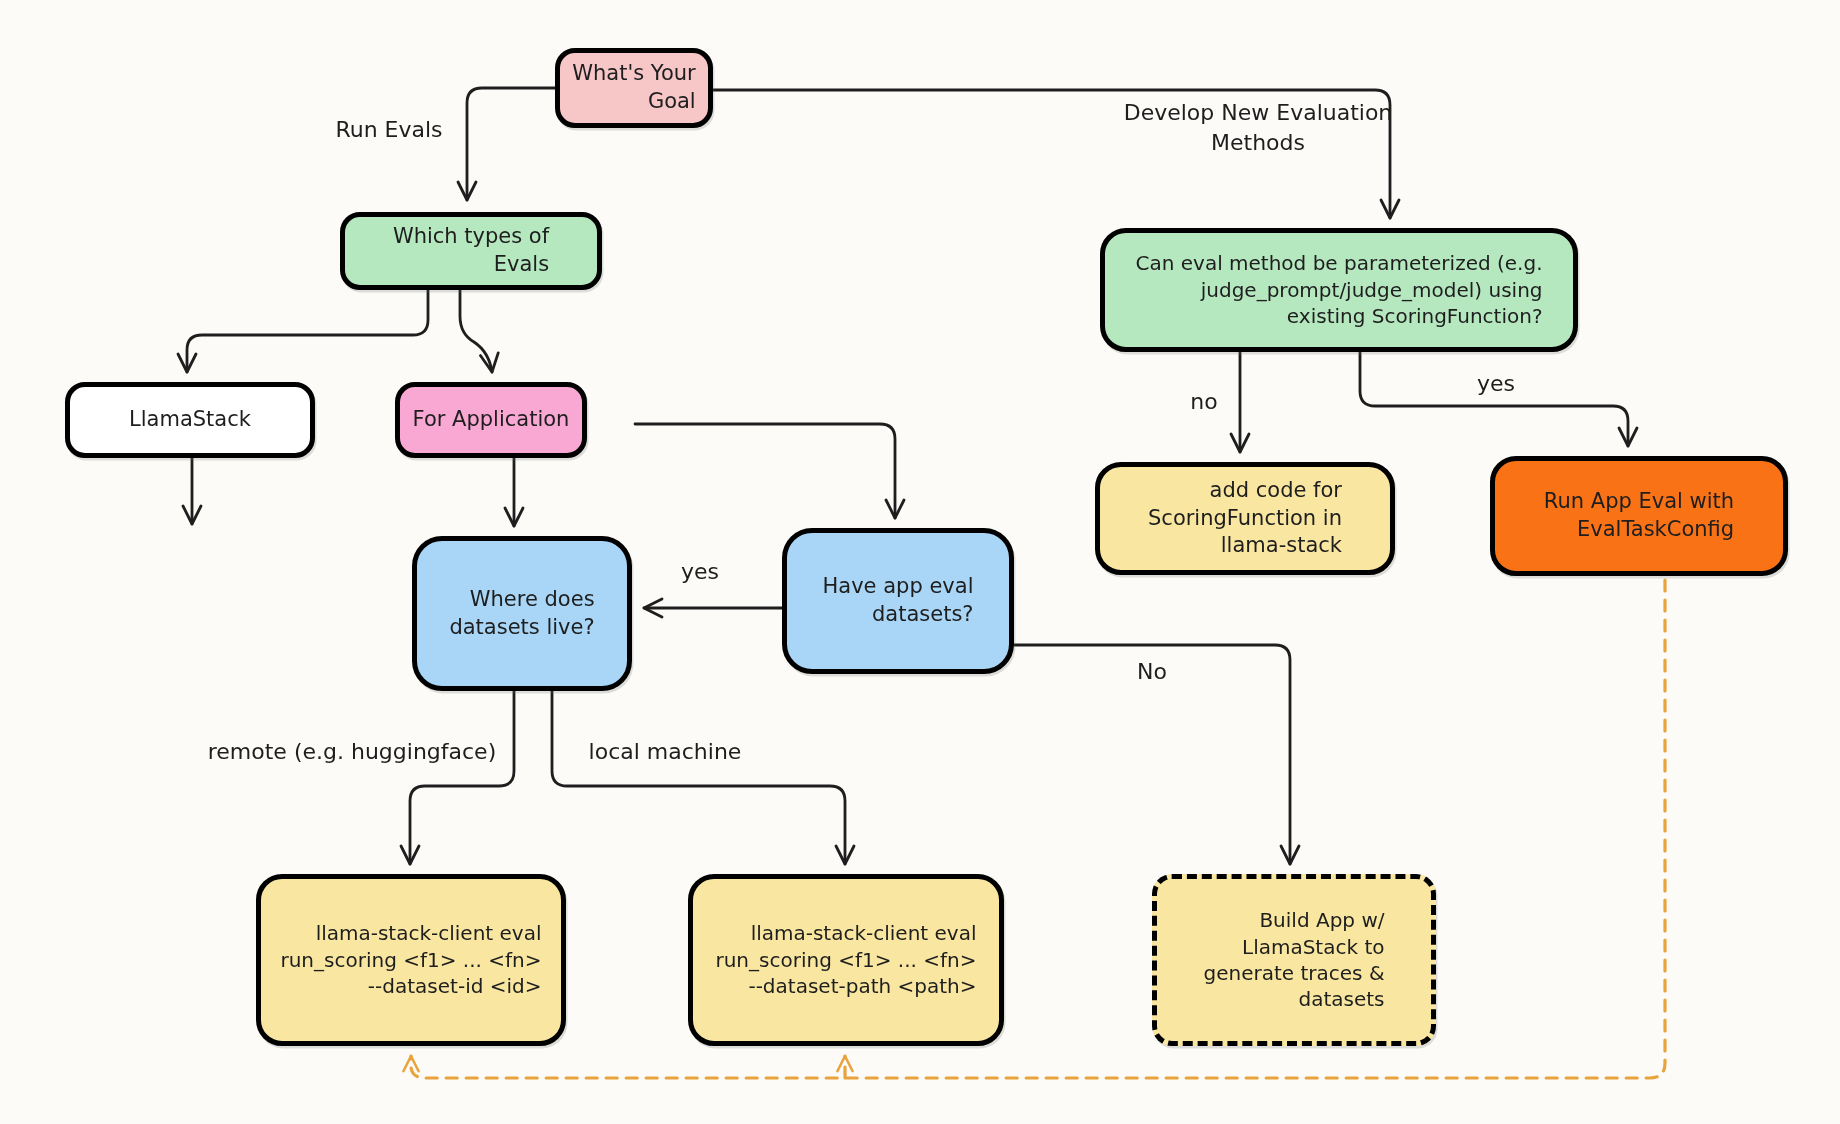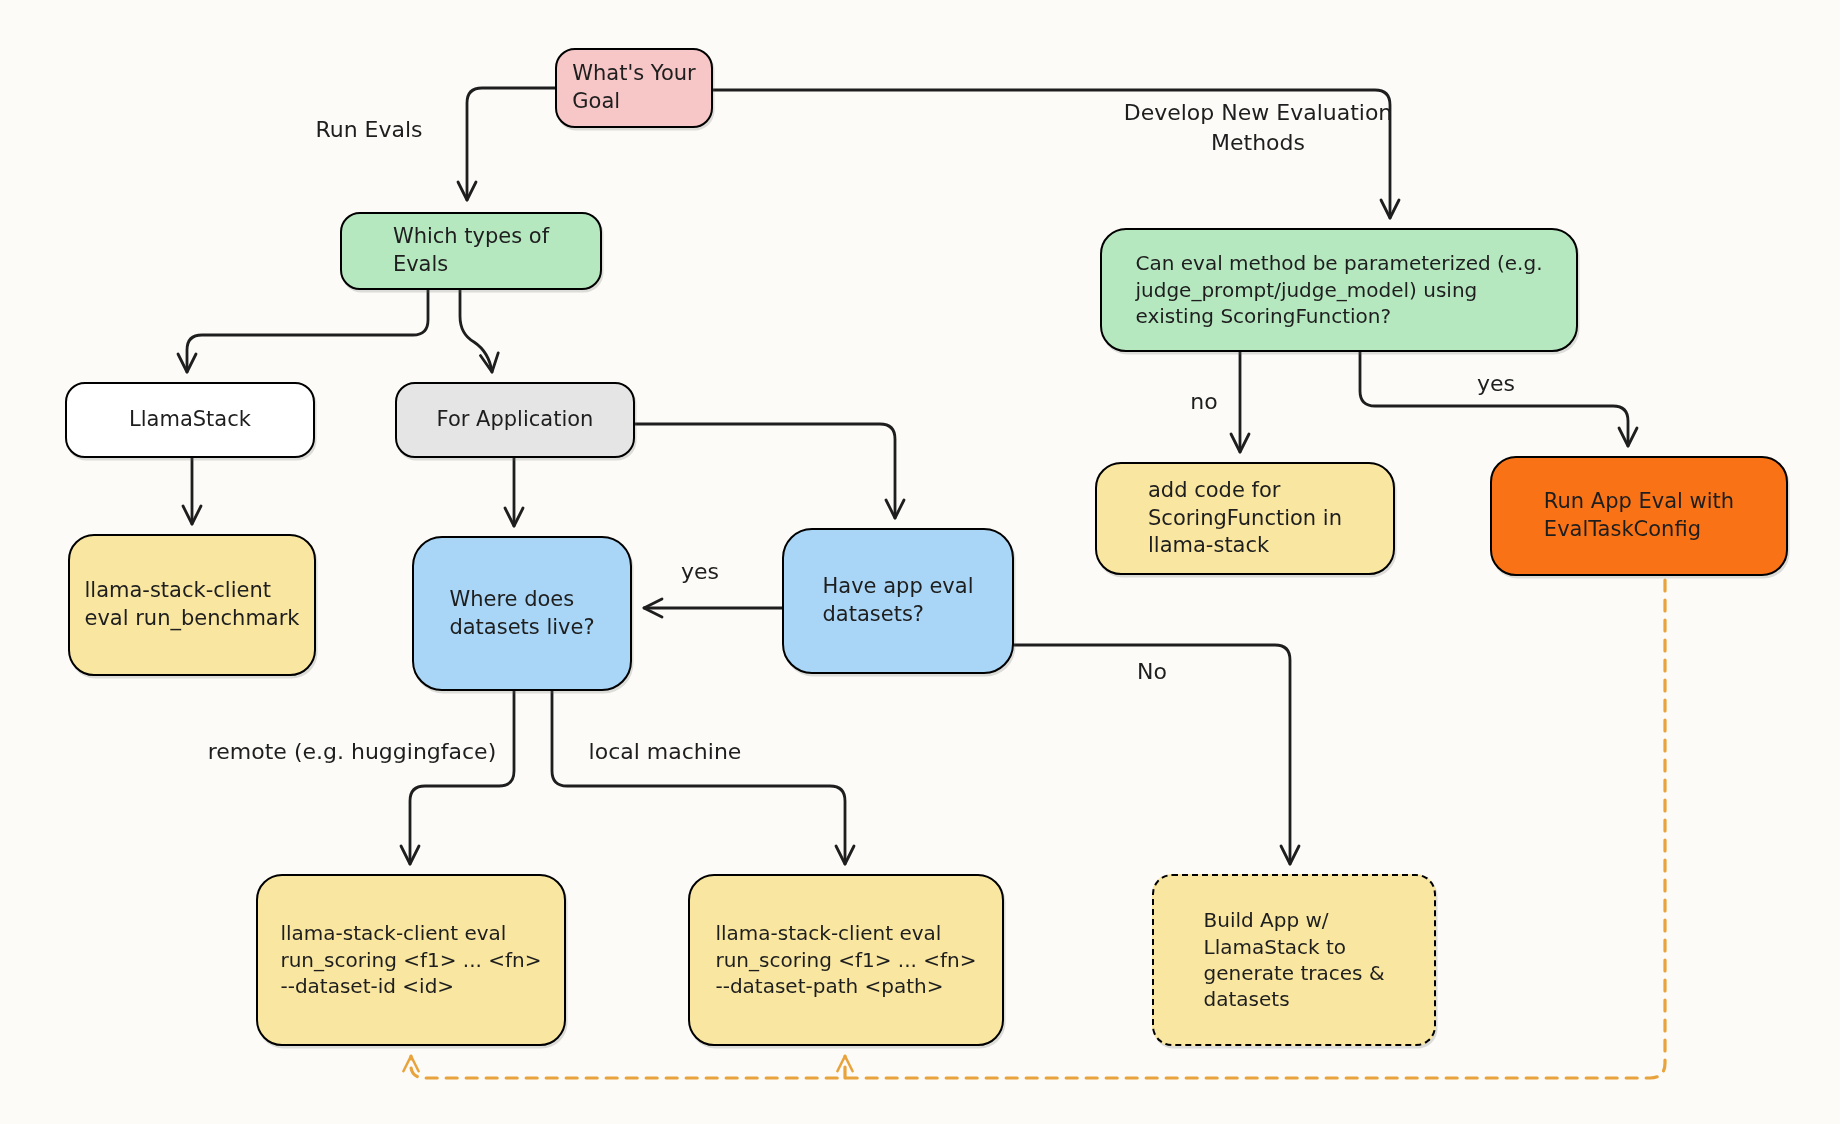--- a/index.html
+++ b/index.html
@@ -2,22 +2,22 @@
 <html><head>
 <meta charset="utf-8">
 <style>
   html,body{margin:0;padding:0;background:#fcfbf8;}
   .canvas{
     position:relative;width:1840px;height:1124px;overflow:hidden;
     font-family:"DejaVu Sans", sans-serif;color:#1e1e1e;
   }
   svg.arrows{position:absolute;left:0;top:0;width:1840px;height:1124px;}
   .node{
-    position:absolute;border:2px solid #000000;border-radius:20px;
-    display:flex;align-items:center;justify-content:center;text-align:left;
+    position:absolute;border:5px solid #000000;border-radius:20px;
+    display:flex;align-items:center;justify-content:center;text-align:right;
     font-size:21px;line-height:1.32;box-sizing:border-box;
     box-shadow:1.5px 2.5px 0 rgba(110,110,110,.22);
     background:#fff;
   }
   .node .node-label{white-space:pre-line;padding:4px 10px;}
   .node.blue{border-radius:30px;}
   .node.round26{border-radius:26px;}
   .node.fs20{font-size:20px;}
   .edge-label{
     position:absolute;transform:translate(-50%,-50%);
@@ -74,28 +74,24 @@
   <div class="node round26 fs20" style="left: 1100px; top: 228px; width: 478px; height: 124px; background: rgb(182, 232, 192);">
     <span class="node-label">Can eval method be parameterized (e.g.
 judge_prompt/judge_model) using
 existing ScoringFunction?</span>
   </div>
 
   <div class="node" style="left: 65px; top: 382px; width: 250px; height: 76px; background: rgb(255, 255, 255);">
     <span class="node-label">LlamaStack</span>
   </div>
 
-  <div class="node" style="left: 395px; top: 382px; width: 240px; height: 76px; background: #e5e5e5;">
+  <div class="node" style="left: 395px; top: 382px; width: 192px; height: 76px; background: #f9a8d4;">
     <span class="node-label">For Application</span>
   </div>
 
-  <div class="node round26" style="left: 68px; top: 534px; width: 248px; height: 142px; background: rgb(249, 231, 161);">
-    <span class="node-label">llama-stack-client
-eval run_benchmark</span>
-  </div>
 
   <div class="node blue" style="left: 412px; top: 536px; width: 220px; height: 155px; background: rgb(169, 214, 247);">
     <span class="node-label">Where does
 datasets live?</span>
   </div>
 
   <div class="node blue" style="left: 782px; top: 528px; width: 232px; height: 146px; background: rgb(169, 214, 247);">
     <span class="node-label">Have app eval
 datasets?</span>
   </div>
@@ -123,21 +119,21 @@
 --dataset-path &lt;path&gt;</span>
   </div>
 
   <div class="node round26 fs20" style="left: 1152px; top: 874px; width: 284px; height: 172px; background: rgb(249, 231, 161); border-style: dashed; border-radius: 20px;">
     <span class="node-label">Build App w/
 LlamaStack to
 generate traces &amp;
 datasets</span>
   </div>
 
-  <div class="edge-label" style="left:369px;top:130px;">Run Evals</div>
+  <div class="edge-label" style="left:389px;top:130px;">Run Evals</div>
   <div class="edge-label" style="left:1258px;top:128px;">Develop New Evaluation
 Methods</div>
   <div class="edge-label" style="left:700px;top:572px;">yes</div>
   <div class="edge-label" style="left:1152px;top:672px;">No</div>
   <div class="edge-label" style="left:1204px;top:402px;">no</div>
   <div class="edge-label" style="left:1496px;top:384px;">yes</div>
   <div class="edge-label" style="left:352px;top:752px;">remote (e.g. huggingface)</div>
   <div class="edge-label" style="left:665px;top:752px;">local machine</div>
 
 </div>

